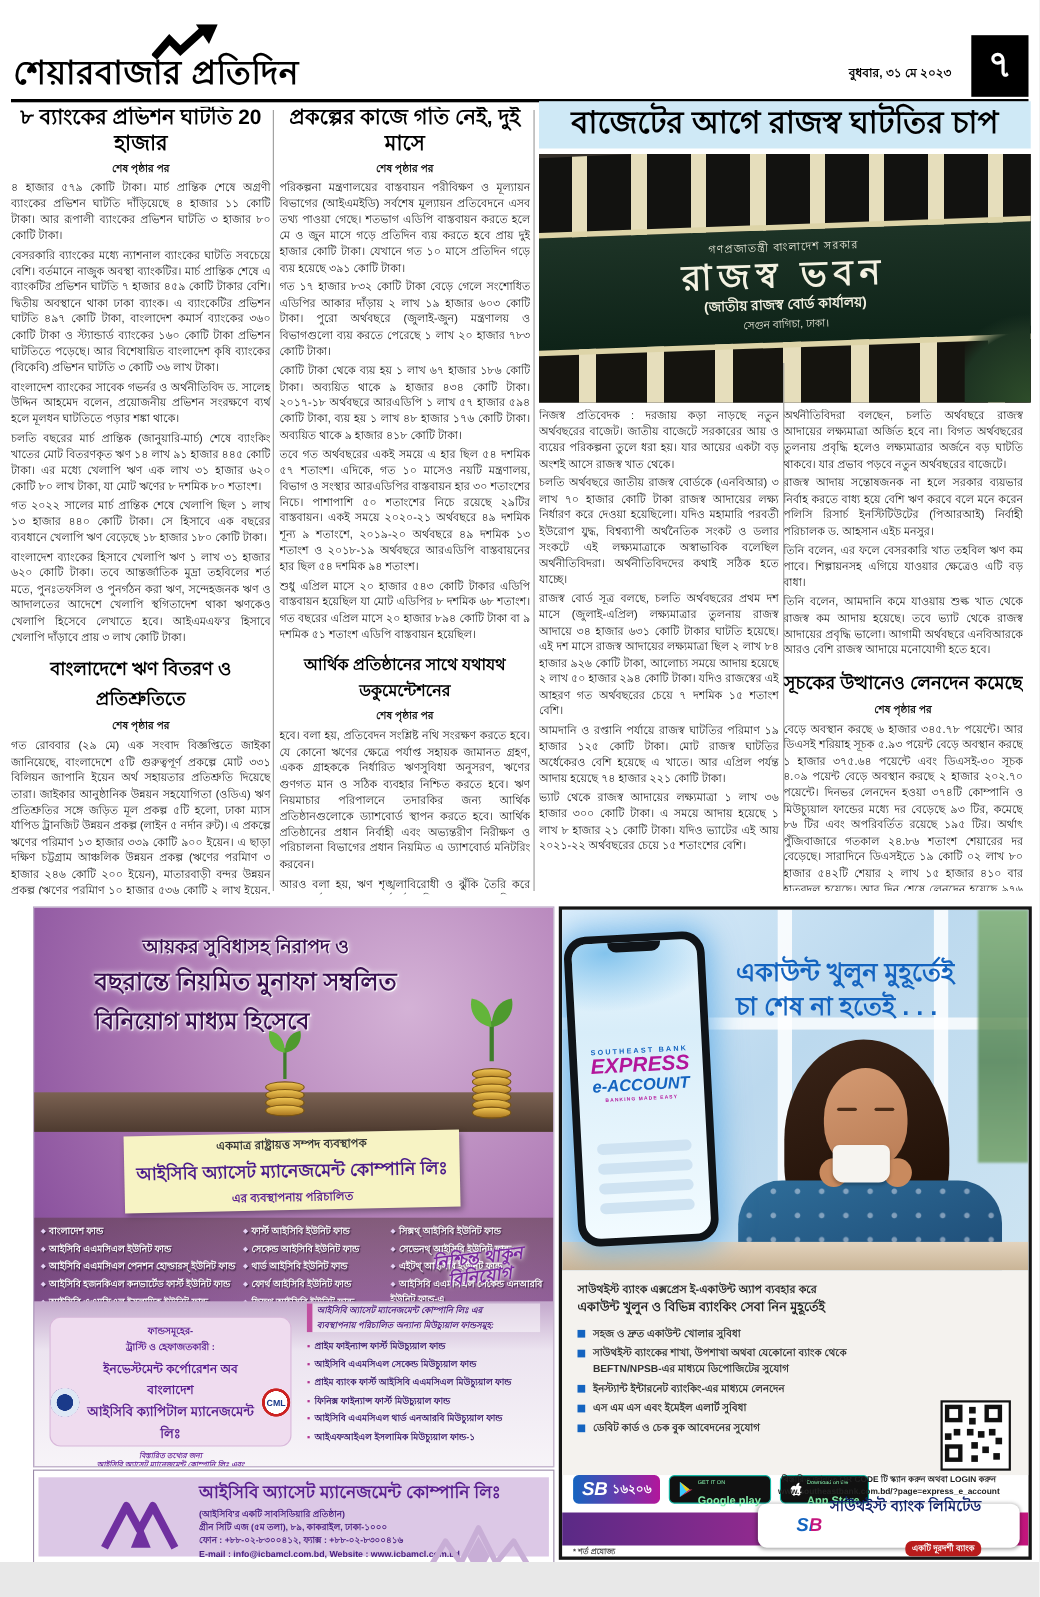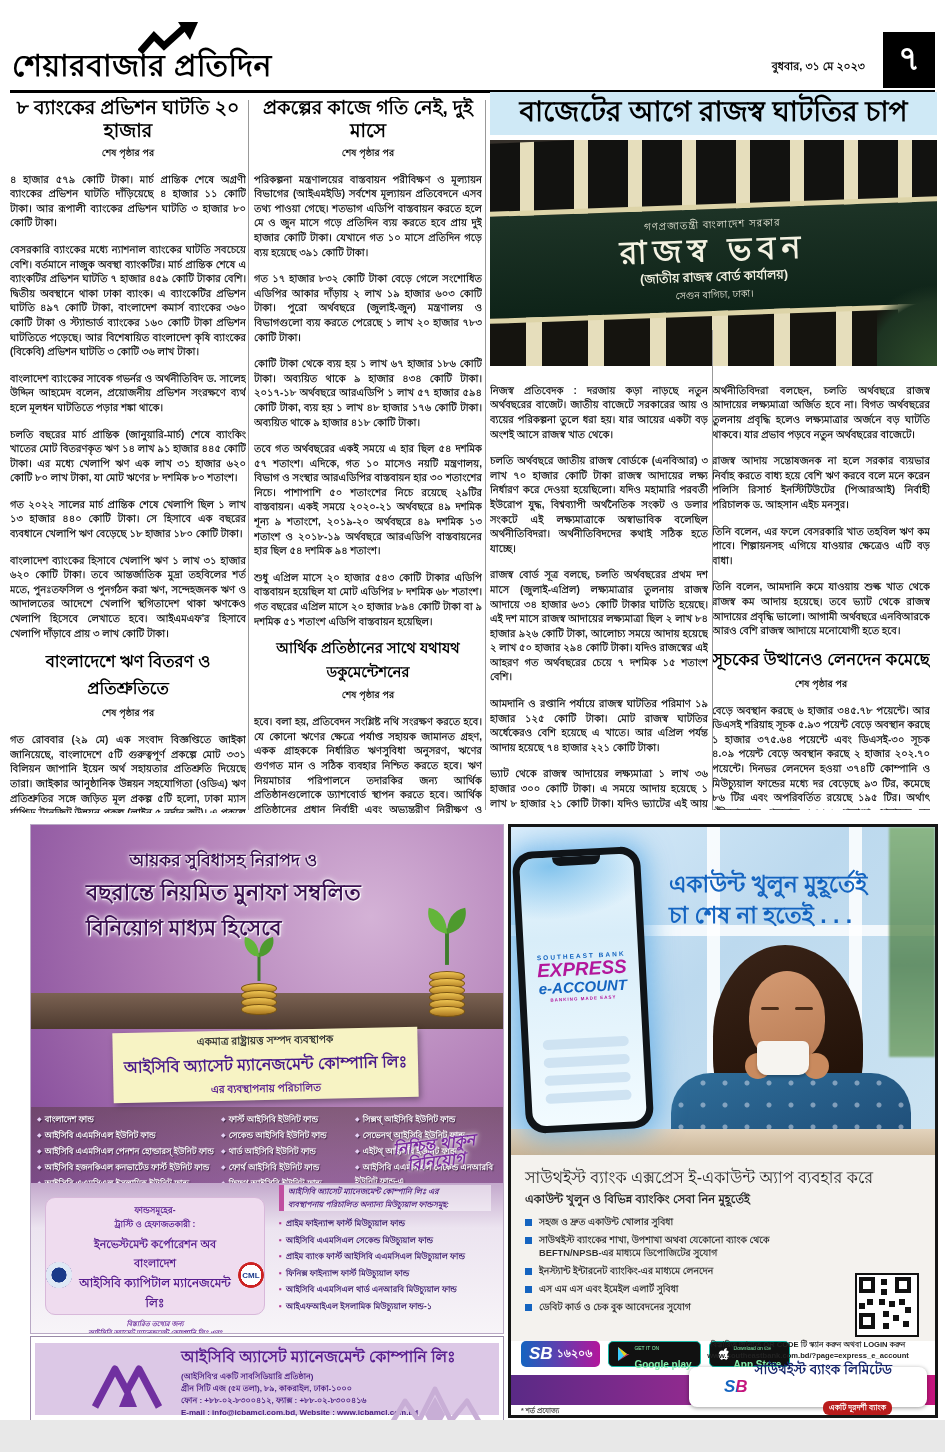--- a/index.html
+++ b/index.html
@@ -13,21 +13,21 @@
   .page-badge{position:absolute;right:0;top:-4px;width:52px;height:56px;background:#000;color:#fff;
               display:flex;align-items:center;justify-content:center;font-size:34px;font-weight:bold;}
   .mast-rule{position:absolute;left:10px;right:10px;top:90px;height:3px;background:#000;}
   
   .colwrap{position:absolute;top:97px;overflow:hidden;}
   .col-left{left:10px;width:236px;height:716px;}
   .col-mid{left:254px;width:228px;height:716px;}
   .vline{position:absolute;width:1px;background:#999;}
   h2.art{margin:0;text-align:center;font-size:19px;line-height:1.2;font-weight:800;color:#000;}
   .cont{text-align:center;font-size:9.5px;font-weight:bold;margin:3px 0 4px;}
-  .body p{margin:12px 0 3px;font-size:10px;line-height:1.46;text-align:justify;color:#1a1a1a;font-weight:bold;}
+  .body p{margin:0 0 3px;font-size:10px;line-height:1.46;text-align:justify;color:#1a1a1a;}
   h3.sub{margin:8px 0 2px;text-align:center;font-size:16.5px;font-weight:800;color:#000;}
   
   .main-art{position:absolute;left:490px;top:92px;width:447px;}
   .main-head{background:#cfe9f6;text-align:center;font-size:28px;font-weight:800;color:#000;
              padding:5px 0 7px;line-height:1.1;}
   .photo{position:relative;margin-top:5px;height:226px;background:#35302a;overflow:hidden;}
   .win-top{position:absolute;left:-10px;right:-10px;top:-6px;height:78px;transform:skewY(-2.5deg);
            background:repeating-linear-gradient(90deg,#121210 0 40px,#e6debc 40px 54px);}
   .win-bot{position:absolute;left:-10px;right:-10px;bottom:-8px;height:70px;transform:skewY(-2deg);
            background:repeating-linear-gradient(90deg,#15140f 0 46px,#e6debc 46px 62px);}
@@ -129,21 +129,21 @@
   .brow{position:absolute;width:18px;height:3px;border-radius:2px;background:#4a2c18;top:36px;}
   .cup{position:absolute;left:96px;top:96px;width:52px;height:34px;background:#f6f4f0;border-radius:6px 6px 10px 10px;
        box-shadow:0 2px 3px rgba(0,0,0,.25);z-index:3;}
   .handl{position:absolute;left:84px;top:108px;width:26px;height:26px;border-radius:50%;background:#c98a5e;z-index:2;}
   .handr{position:absolute;left:142px;top:108px;width:26px;height:26px;border-radius:50%;background:#c98a5e;z-index:2;}
   .dress{position:absolute;left:10px;top:128px;width:240px;height:82px;border-radius:40px 40px 0 0;
         background:radial-gradient(circle at 10px 10px,rgba(240,240,250,.45) 2px,transparent 3px) 0 0/22px 22px,
                    linear-gradient(160deg,#2f6e9a,#1d4a74);}
   .table{position:absolute;left:0;right:0;bottom:0;height:26px;background:linear-gradient(180deg,#e3d3bd,#c9b496);}
   .seb-info{position:absolute;left:0;right:0;top:328px;height:186px;background:#f4f2ee;padding:10px 14px;box-sizing:border-box;}
-  .seb-info .i1{font-size:16px;font-weight:400;color:#222;line-height:1.6;}
+  .seb-info .i1{font-size:10px;font-weight:700;color:#222;line-height:1.6;}
   .seb-info .i2{font-size:11.5px;font-weight:bold;color:#222;line-height:1.5;}
   .seb-info ul{list-style:none;margin:8px 0 0;padding:0;width:300px;}
   .seb-info li{font-size:9.3px;font-weight:bold;color:#333;margin:4.5px 0;line-height:1.45;padding-left:14px;position:relative;}
   .seb-info li::before{content:"";position:absolute;left:0;top:3px;width:7px;height:7px;background:#1464c0;}
   .qr{position:absolute;right:16px;top:118px;width:60px;height:60px;background:#fff;border:2px solid #111;}
   .badges{position:absolute;left:10px;top:514px;display:flex;gap:8px;align-items:center;}
   .badge{height:26px;border-radius:5px;display:flex;align-items:center;justify-content:center;gap:4px;padding:0 8px;box-sizing:border-box;}
   .badge.dark{background:#111;color:#86efac;border:1px solid #14b8a6;}
   .badge .small{font-size:5px;line-height:1.1;}
   .badge .big{font-size:10px;font-weight:bold;line-height:1.1;}
@@ -169,21 +169,21 @@
     <svg class="logo-arrow" width="60" height="34" viewBox="0 0 60 34">
       <polyline points="2,30 16,14 26,24 48,4" fill="none" stroke="#000" stroke-width="7"></polyline>
       <polygon points="40,0 60,0 52,18" fill="#000"></polygon>
     </svg>
     <div class="mast-date">বুধবার, ৩১ মে ২০২৩</div>
     <div class="page-badge">৭</div>
   </div>
   <div class="mast-rule"></div>
 
   <div class="colwrap col-left">
-    <h2 class="art">৮ ব্যাংকের প্রভিশন ঘাটতি ২০ হাজার</h2>
+    <h2 class="art">৮ ব্যাংকের প্রভিশন ঘাটতি 20 হাজার</h2>
     <div class="cont">শেষ পৃষ্ঠার পর</div>
     <div class="body">
       <p>৪ হাজার ৫৭৯ কোটি টাকা। মার্চ প্রান্তিক শেষে অগ্রণী ব্যাংকের প্রভিশন ঘাটতি দাঁড়িয়েছে ৪ হাজার ১১ কোটি টাকা। আর রূপালী ব্যাংকের প্রভিশন ঘাটতি ৩ হাজার ৮০ কোটি টাকা।</p>
       <p>বেসরকারি ব্যাংকের মধ্যে ন্যাশনাল ব্যাংকের ঘাটতি সবচেয়ে বেশি। বর্তমানে নাজুক অবস্থা ব্যাংকটির। মার্চ প্রান্তিক শেষে এ ব্যাংকটির প্রভিশন ঘাটতি ৭ হাজার ৪৫৯ কোটি টাকার বেশি। দ্বিতীয় অবস্থানে থাকা ঢাকা ব্যাংক। এ ব্যাংকেটির প্রভিশন ঘাটতি ৪৯৭ কোটি টাকা, বাংলাদেশ কমার্স ব্যাংকের ৩৬০ কোটি টাকা ও স্ট্যান্ডার্ড ব্যাংকের ১৬০ কোটি টাকা প্রভিশন ঘাটতিতে পড়েছে। আর বিশেষায়িত বাংলাদেশ কৃষি ব্যাংকের (বিকেবি) প্রভিশন ঘাটতি ৩ কোটি ৩৬ লাখ টাকা।</p>
       <p>বাংলাদেশ ব্যাংকের সাবেক গভর্নর ও অর্থনীতিবিদ ড. সালেহ উদ্দিন আহমেদ বলেন, প্রয়োজনীয় প্রভিশন সংরক্ষণে ব্যর্থ হলে মূলধন ঘাটতিতে পড়ার শঙ্কা থাকে।</p>
       <p>চলতি বছরের মার্চ প্রান্তিক (জানুয়ারি-মার্চ) শেষে ব্যাংকিং খাতের মোট বিতরণকৃত ঋণ ১৪ লাখ ৯১ হাজার ৪৪৫ কোটি টাকা। এর মধ্যে খেলাপি ঋণ এক লাখ ৩১ হাজার ৬২০ কোটি ৮০ লাখ টাকা, যা মোট ঋণের ৮ দশমিক ৮০ শতাংশ।</p>
       <p>গত ২০২২ সালের মার্চ প্রান্তিক শেষে খেলাপি ছিল ১ লাখ ১৩ হাজার ৪৪০ কোটি টাকা। সে হিসাবে এক বছরের ব্যবধানে খেলাপি ঋণ বেড়েছে ১৮ হাজার ১৮০ কোটি টাকা।</p>
       <p>বাংলাদেশ ব্যাংকের হিসাবে খেলাপি ঋণ ১ লাখ ৩১ হাজার ৬২০ কোটি টাকা। তবে আন্তর্জাতিক মুদ্রা তহবিলের শর্ত মতে, পুনঃতফসিল ও পুনর্গঠন করা ঋণ, সন্দেহজনক ঋণ ও আদালতের আদেশে খেলাপি স্থগিতাদেশ থাকা ঋণকেও খেলাপি হিসেবে লেখাতে হবে। আইএমএফ'র হিসাবে খেলাপি দাঁড়াবে প্রায় ৩ লাখ কোটি টাকা।</p>
     </div>
     <h3 class="sub">বাংলাদেশে ঋণ বিতরণ ও প্রতিশ্রুতিতে</h3>

